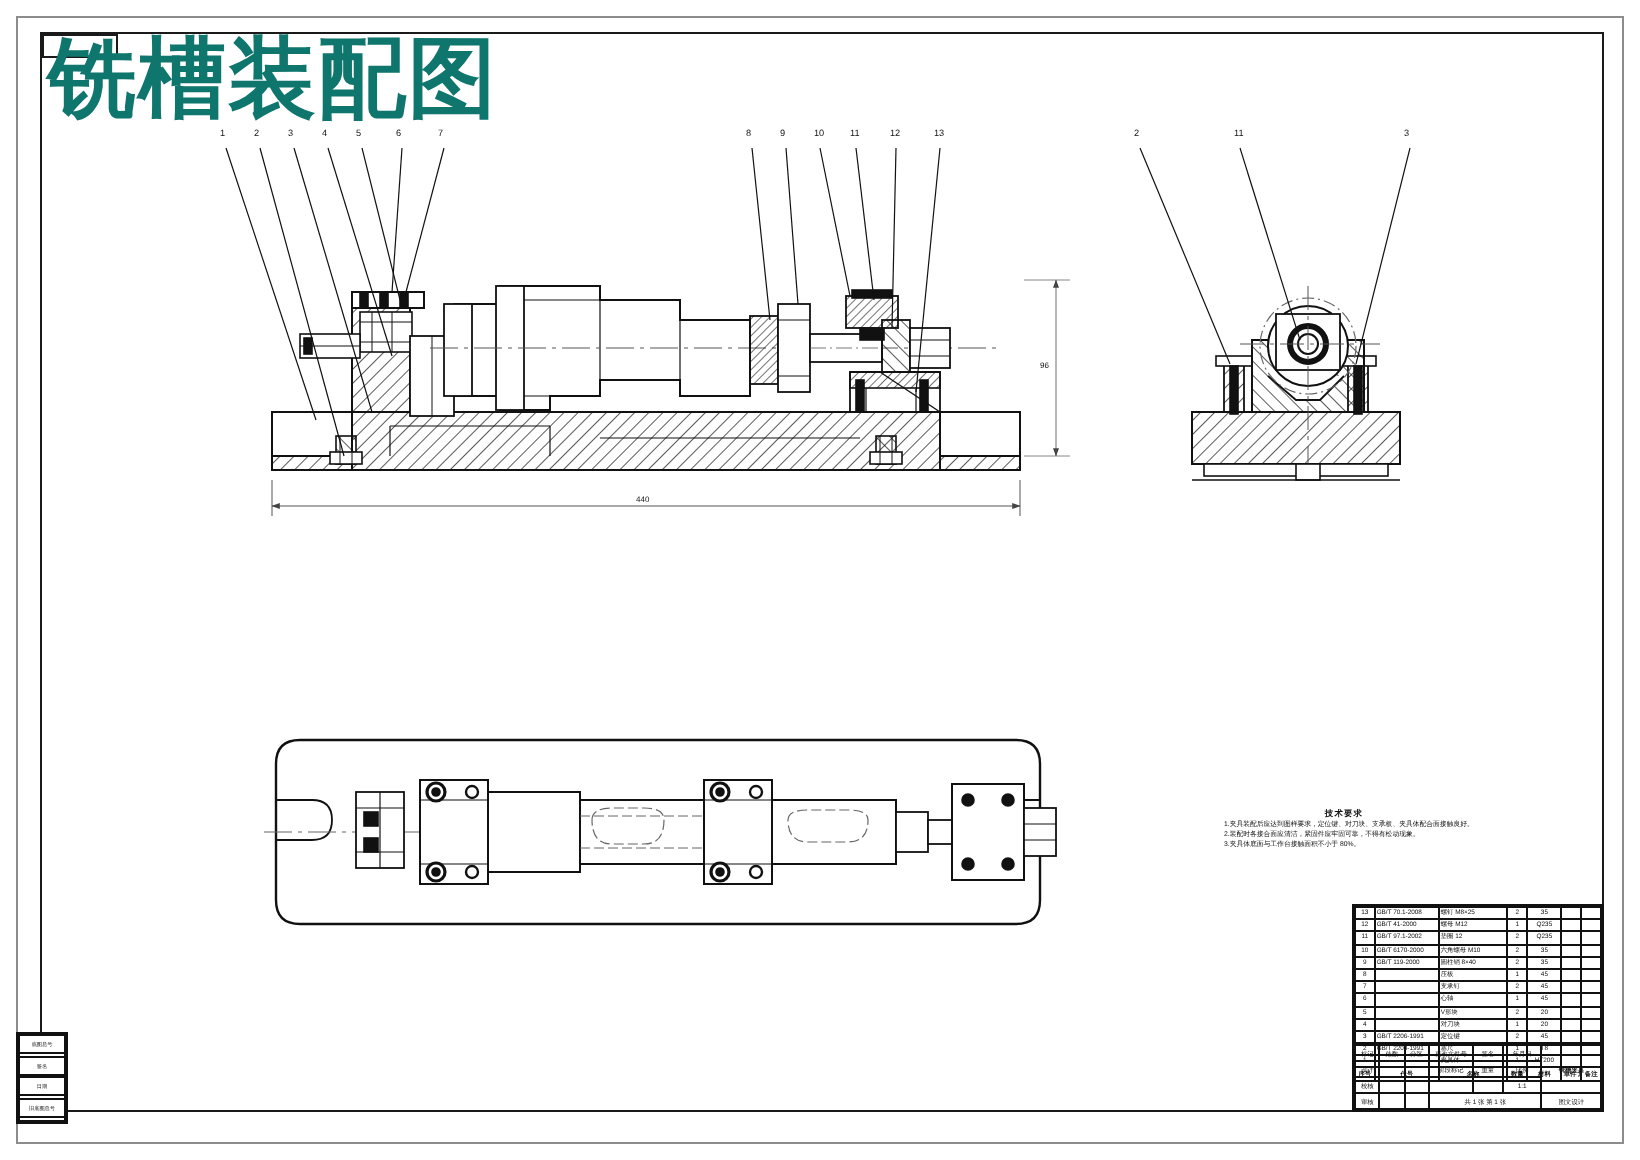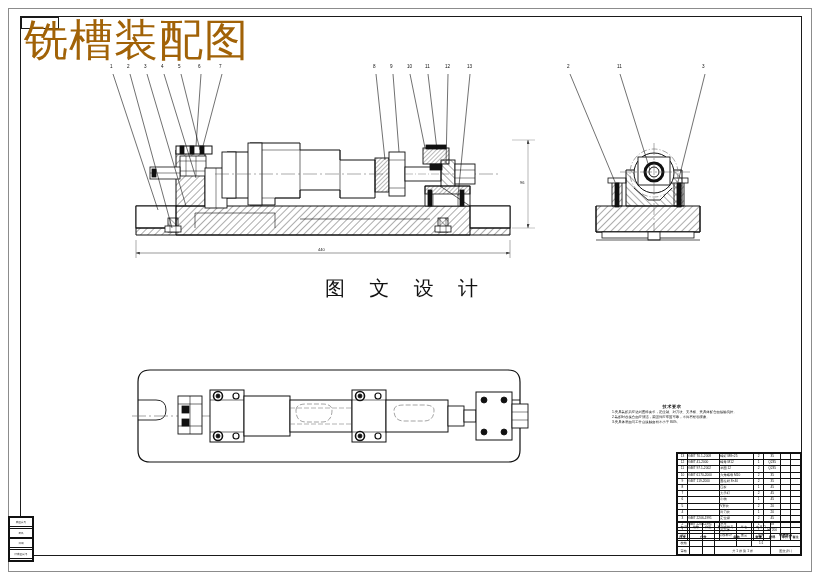--- a/index.html
+++ b/index.html
@@ -10,21 +10,21 @@
   
   .outer-border{position:absolute;left:8px;top:8px;width:804px;height:564px;
       border:1px solid #8c8c8c;box-sizing:border-box;}
   .inner-border{position:absolute;left:20px;top:16px;width:782px;height:540px;
       border:1.6px solid #1a1a1a;box-sizing:border-box;}
   .corner-box{position:absolute;left:21px;top:17px;width:38px;height:12px;
       border:1.2px solid #1a1a1a;box-sizing:border-box;background:#fff;}
 
   
   .doc-title{position:absolute;left:24px;top:18px;font-size:44px;line-height:44px;
-      color:#a16207;font-weight:normal;letter-spacing:1px;
+      color:#0f766e;font-weight:bold;letter-spacing:1px;
       font-family:"DejaVu Sans","Liberation Sans",sans-serif;white-space:nowrap;}
 
   .view-caption{position:absolute;left:325px;top:275px;font-size:20px;color:#111;
       letter-spacing:9px;font-family:"DejaVu Serif","Liberation Serif",serif;white-space:nowrap;}
 
   
   svg.draw{position:absolute;left:0;top:0;width:820px;height:580px;overflow:visible;}
 
   
   .notes{position:absolute;left:612px;top:404px;width:120px;}
@@ -63,21 +63,20 @@
 </head>
 <body>
 
 <div id="stage">
 
   <div class="outer-border"></div>
   <div class="inner-border"></div>
   <div class="corner-box"></div>
 
   <div class="doc-title">铣槽装配图</div>
-  <div class="view-caption">图 文 设 计</div>
 
   <svg class="draw" viewBox="0 0 820 580">
     <defs>
       <pattern id="hatchR" width="5" height="5" patternTransform="rotate(45)" patternUnits="userSpaceOnUse">
         <line x1="0" y1="0" x2="0" y2="5" stroke="#111" stroke-width="0.7"></line>
       </pattern>
       <pattern id="hatchL" width="5" height="5" patternTransform="rotate(-45)" patternUnits="userSpaceOnUse">
         <line x1="0" y1="0" x2="0" y2="5" stroke="#111" stroke-width="0.7"></line>
       </pattern>
       <pattern id="hatchF" width="3" height="3" patternTransform="rotate(45)" patternUnits="userSpaceOnUse">

